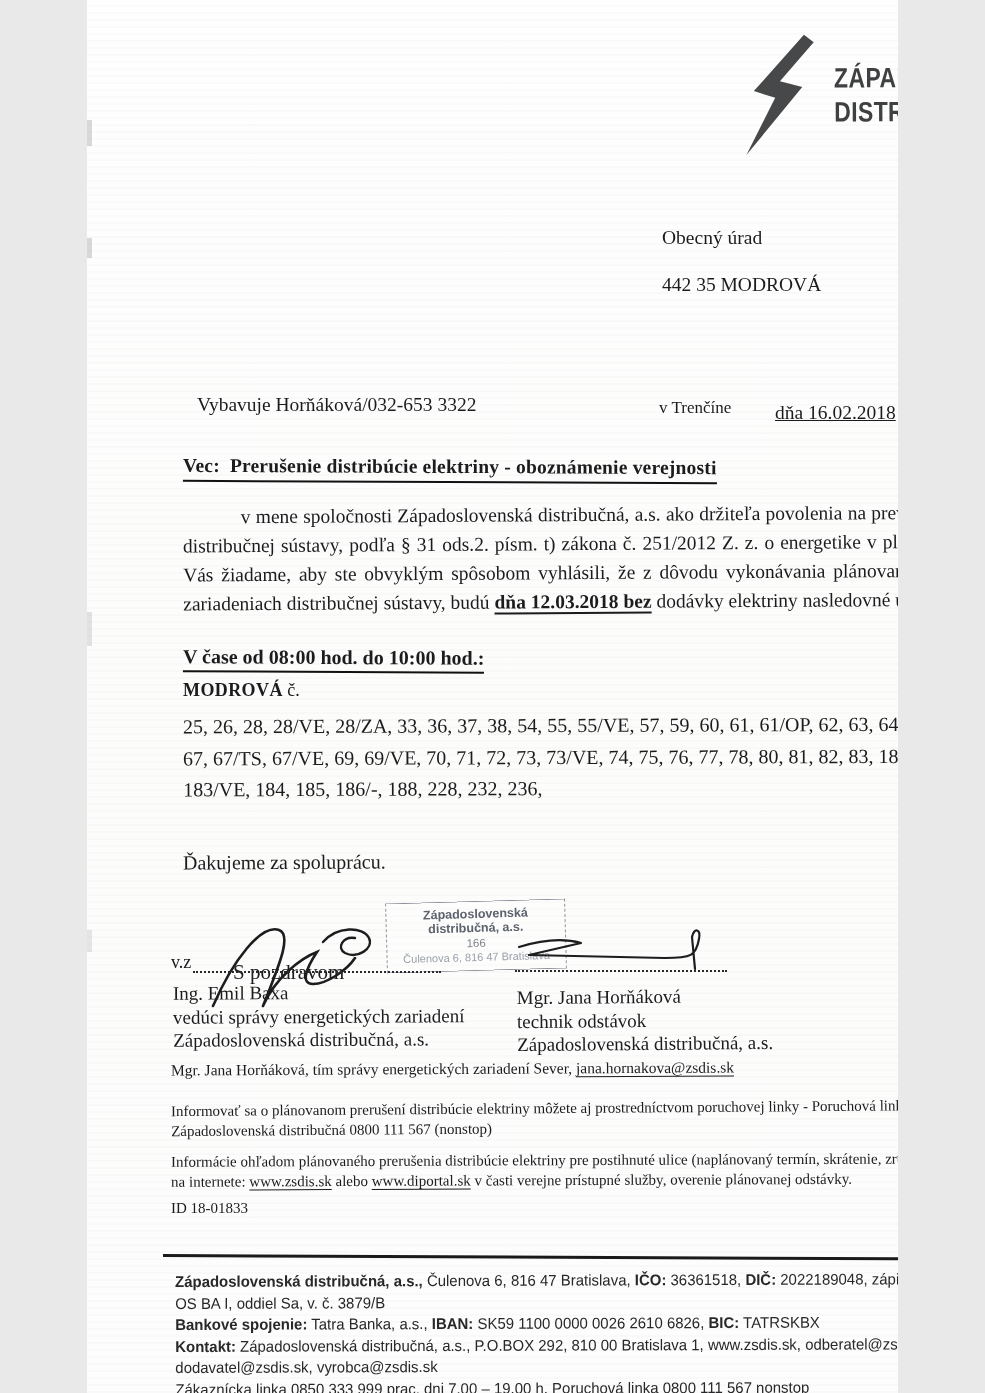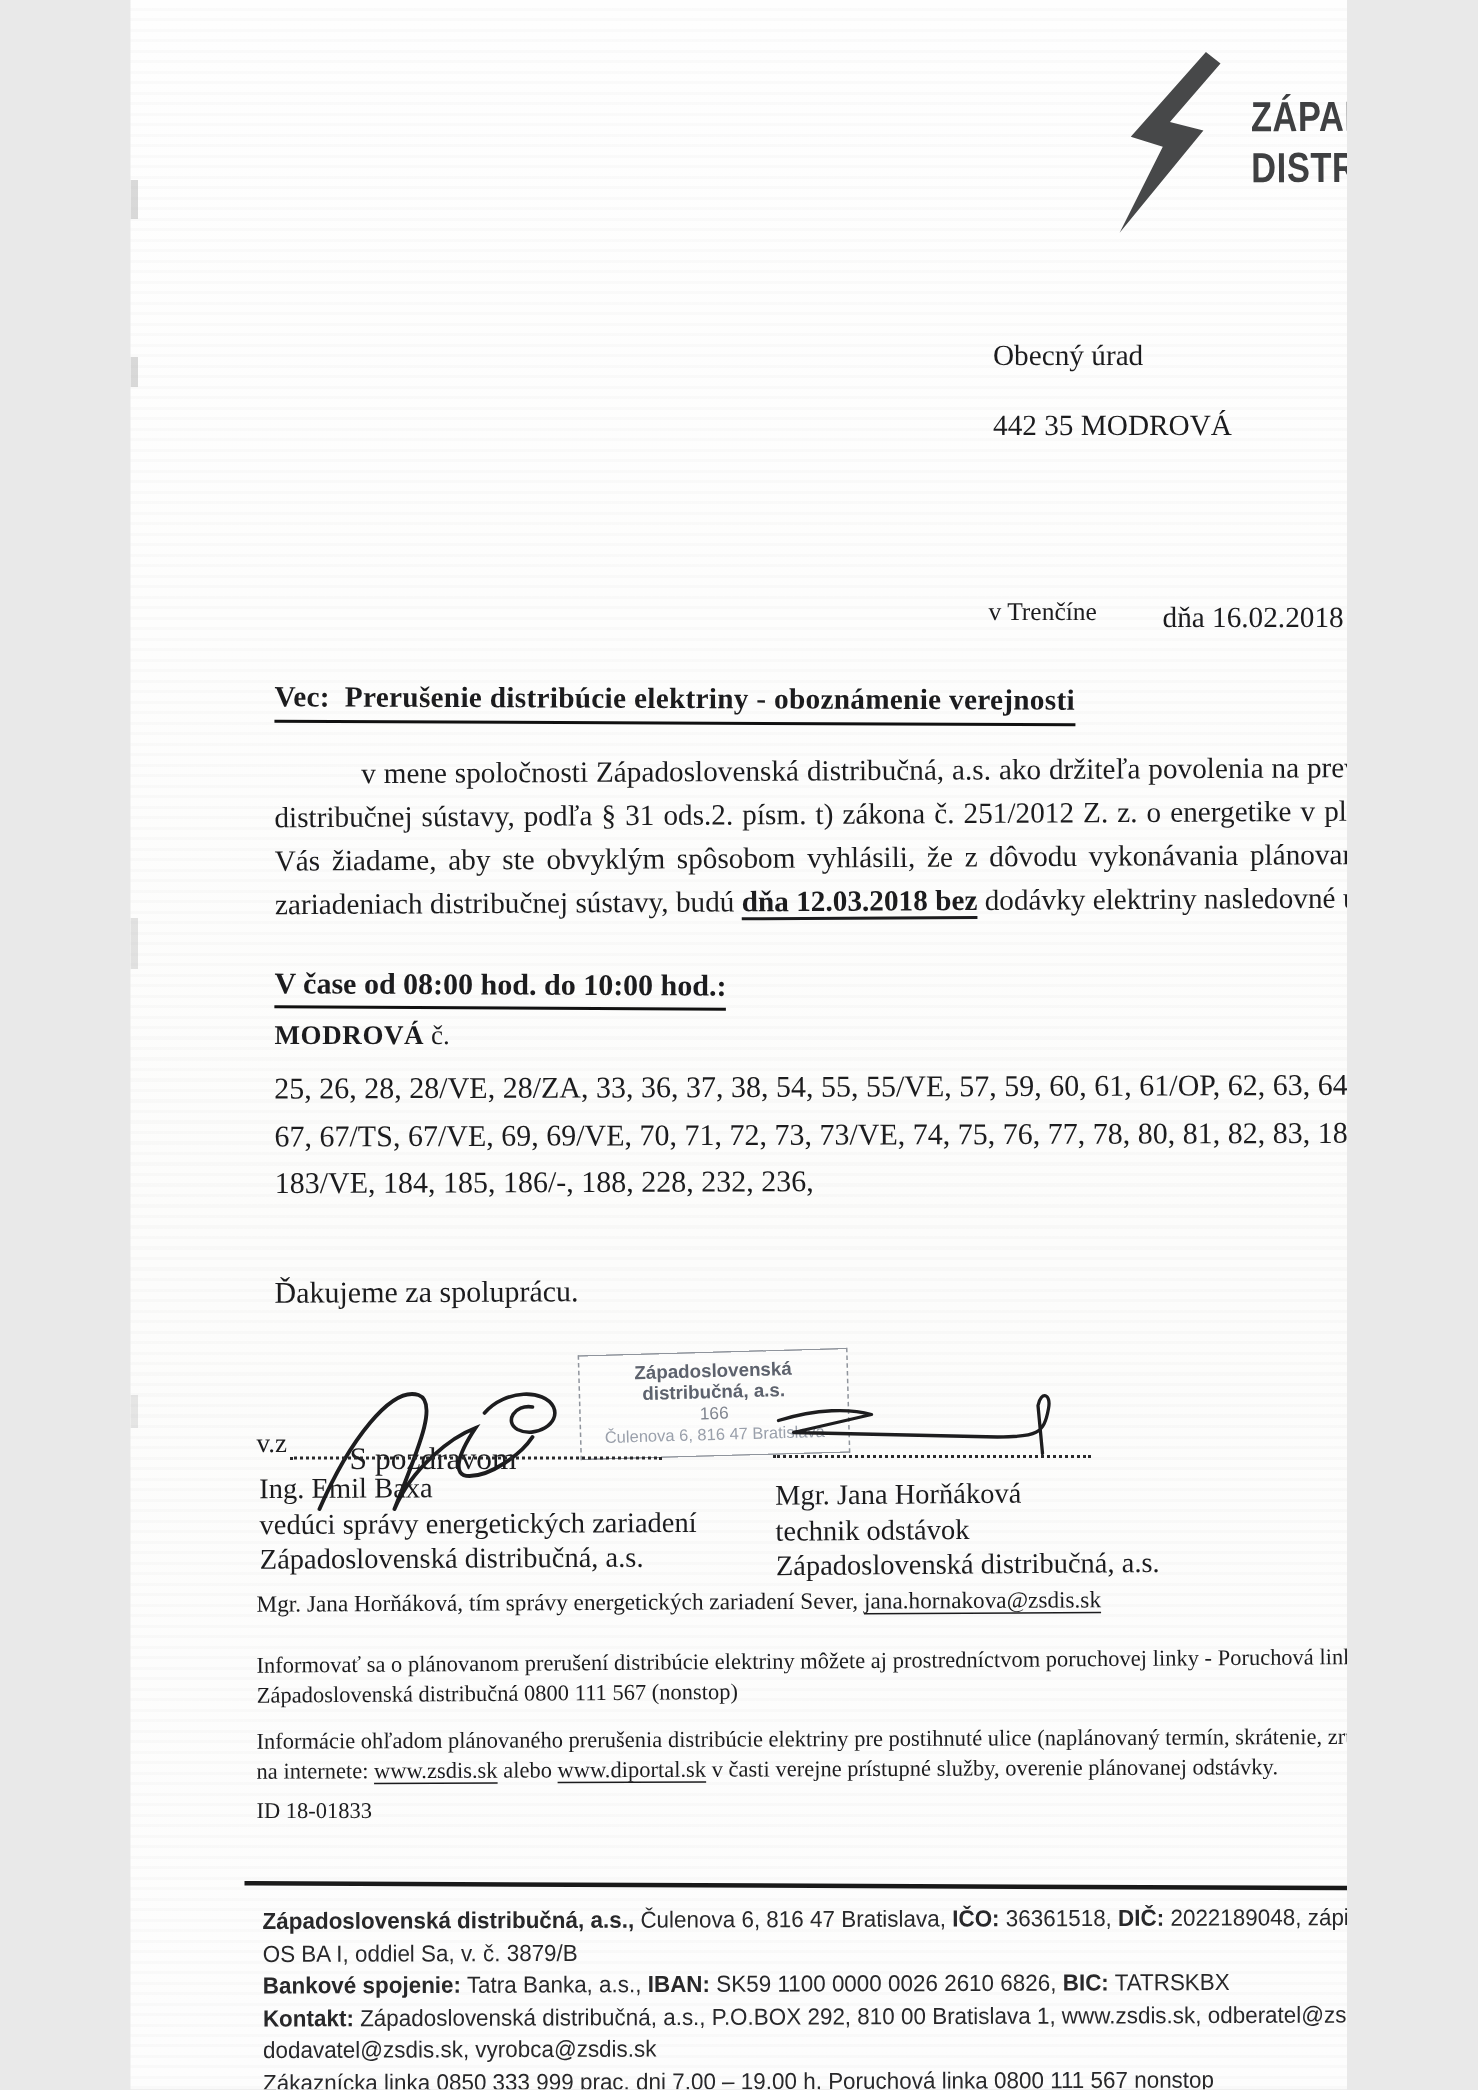--- a/index.html
+++ b/index.html
@@ -20,21 +20,21 @@
   .logo-text {
     font-family:"Liberation Sans", sans-serif; font-weight:bold; color:#3f4042;
     font-size:28px; line-height:34px; letter-spacing:0.5px;
     transform:scaleX(0.82); transform-origin:left center; white-space:nowrap;
   }
   
   .recipient { left:575px; top:214px; font-size:19.5px; line-height:47px; }
   
   .handler { left:110px; top:394px; font-size:19.5px; }
   .place   { left:572px; top:398px; font-size:17px; }
-  .date    { left:688px; top:402px; font-size:19.5px; }
+  .date    { left:688px; top:402px; font-size:19.5px;text-decoration:underline; }
   
   .subject { left:96px; top:456px; font-size:19.5px; font-weight:bold;
              border-bottom:2px solid #111; padding-bottom:3px; transform:rotate(0.25deg); letter-spacing:0.2px; }
   .subject .gap { display:inline-block; width:10px; }
   
   .bodypara { left:96px; top:500px; width:812px; font-size:19.5px; line-height:29px;
               text-align:justify; text-indent:58px; transform:rotate(-0.35deg); }
   .bold-underline { font-weight:bold; text-decoration:underline; text-decoration-thickness:2px; text-underline-offset:4px; }
   
   .time-heading { left:96px; top:646px; font-size:20px; font-weight:bold;
@@ -102,20 +102,21 @@
       <span style="display:block">ZÁPADOSLOVENSKÁ</span>
       <span style="display:block">DISTRIBUČNÁ</span>
     </span>
   </div>
 
   <div class="abs recipient">
     <div>Obecný úrad</div>
     <div>442 35 MODROVÁ</div>
   </div>
 
+  <div class="abs handler">Vybavuje Horňáková/032-653 3322</div>
   <div class="abs place">v Trenčíne</div>
   <div class="abs date">dňa 16.02.2018</div>
 
   <div class="abs subject">
     <span>Vec:</span><span class="gap"></span><span>Prerušenie distribúcie elektriny - oboznámenie verejnosti</span>
   </div>
 
   <div class="abs bodypara">
     <span>v mene spoločnosti Západoslovenská distribučná, a.s. ako držiteľa povolenia na prevádzkovanie distribučnej sústavy, podľa § 31 ods.2. písm. t) zákona č. 251/2012 Z. z. o energetike v platnom znení Vás žiadame, aby ste obvyklým spôsobom vyhlásili, že z dôvodu vykonávania plánovanej práce na zariadeniach distribučnej sústavy, budú </span><span class="bold-underline">dňa 12.03.2018 bez</span><span> dodávky elektriny nasledovné ulice :</span>
   </div>

